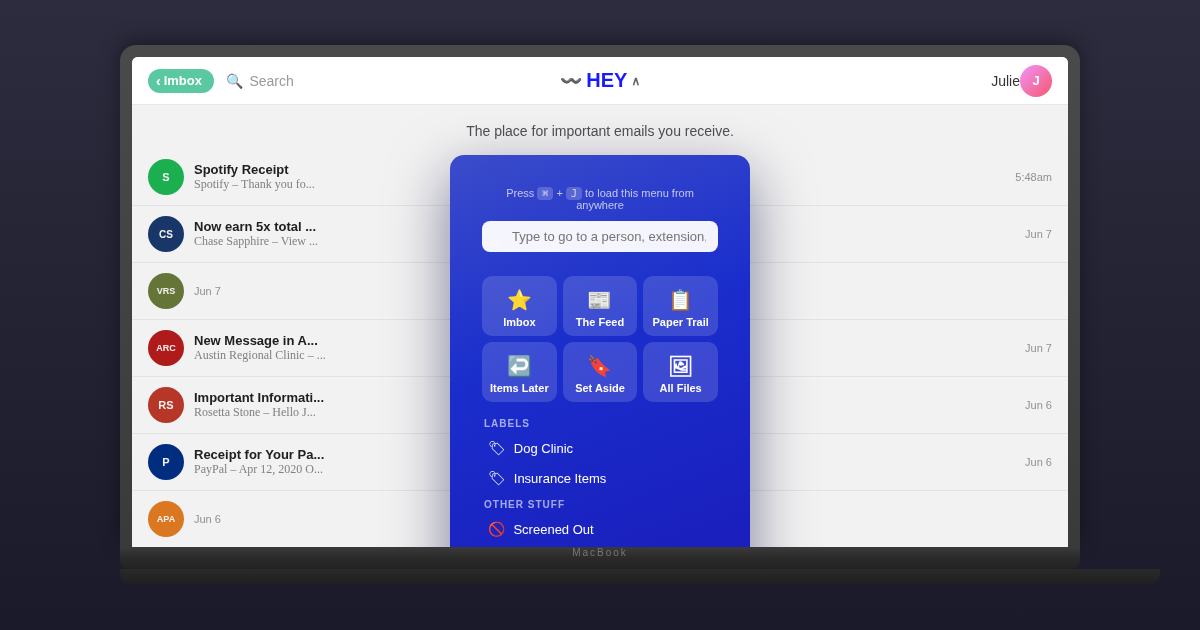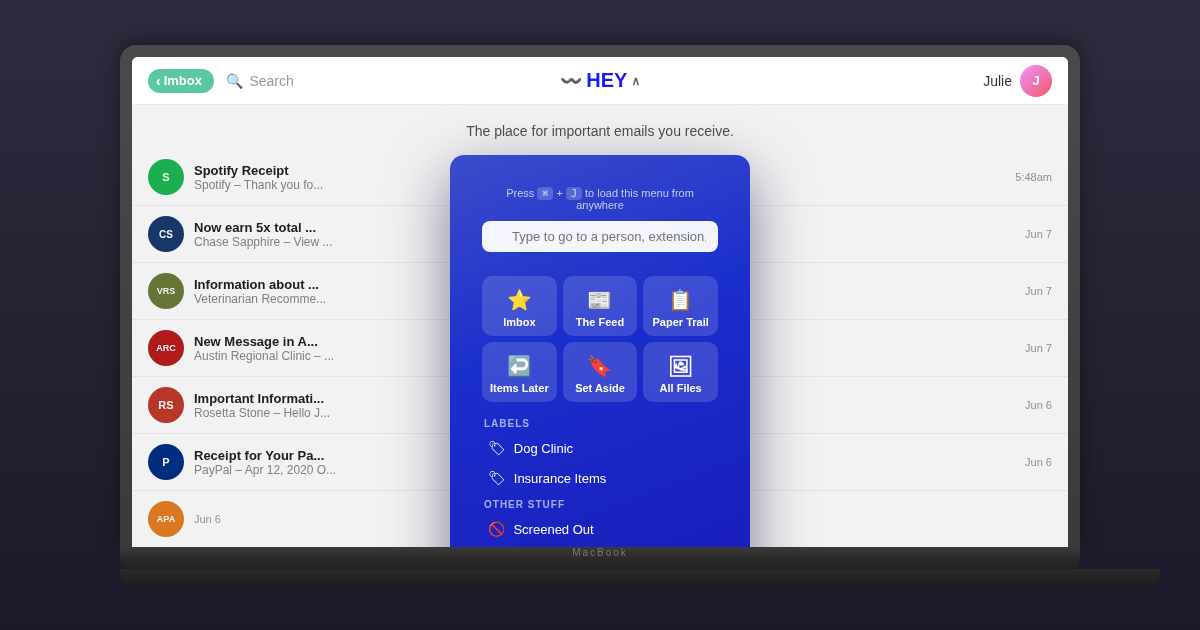--- a/index.html
+++ b/index.html
@@ -72,21 +72,21 @@
       color: #1a1aff;
       letter-spacing: -1px;
     }
     .hey-wave { font-size: 18px; }
     .hey-caret { font-size: 12px; color: #666; }
 
     .user-area {
       margin-left: auto;
       display: flex;
       align-items: center;
-      gap: 8px;
+      gap: 0;
       font-size: 14px;
       font-weight: 500;
       color: #333;
     }
     .avatar {
       width: 32px;
       height: 32px;
       border-radius: 50%;
       background: linear-gradient(135deg, #f093fb, #f5576c);
       display: flex;
@@ -150,20 +150,21 @@
       font-size: 13px;
       font-weight: 700;
       color: #222;
     }
     .email-preview {
       font-size: 12px;
       color: #888;
       white-space: nowrap;
       overflow: hidden;
       text-overflow: ellipsis;
+      font-family: Liberation Serif, serif;
     }
     .email-time {
       font-size: 11px;
       color: #999;
       flex-shrink: 0;
     }
 
     
     .overlay {
       position: absolute;
@@ -326,24 +327,20 @@
                 <div class="email-avatar" style="background:#1a3a6e; font-size:10px;">CS</div>
                 <div class="email-body">
                   <div class="email-sender">Now earn 5x total ...</div>
                   <div class="email-preview">Chase Sapphire – View ...</div>
                 </div>
                 <div class="email-time">Jun 7</div>
               </div>
 
               <div class="email-item">
                 <div class="email-avatar" style="background:#6b7b3a; font-size:9px;">VRS</div>
-                <div class="email-body">
-                  <div class="email-sender">Information about ...</div>
-                  <div class="email-preview">Veterinarian Recomme...</div>
-                </div>
                 <div class="email-time">Jun 7</div>
               </div>
 
               <div class="email-item">
                 <div class="email-avatar" style="background:#b91c1c; font-size:9px;">ARC</div>
                 <div class="email-body">
                   <div class="email-sender">New Message in A...</div>
                   <div class="email-preview">Austin Regional Clinic – ...</div>
                 </div>
                 <div class="email-time">Jun 7</div>

